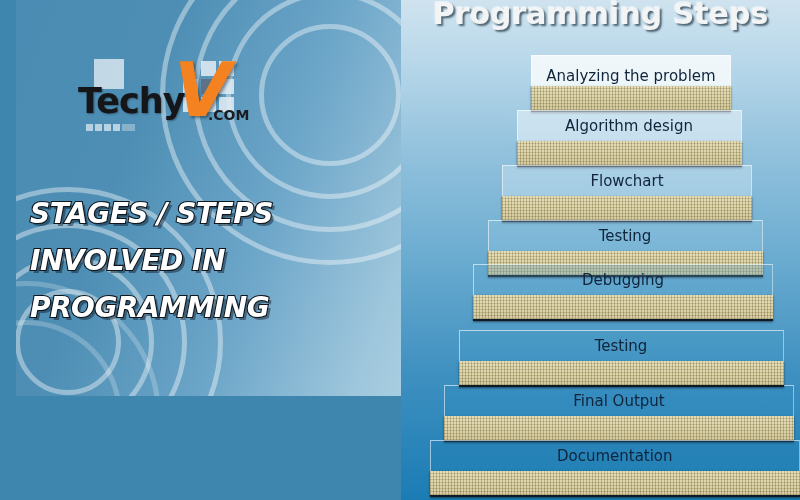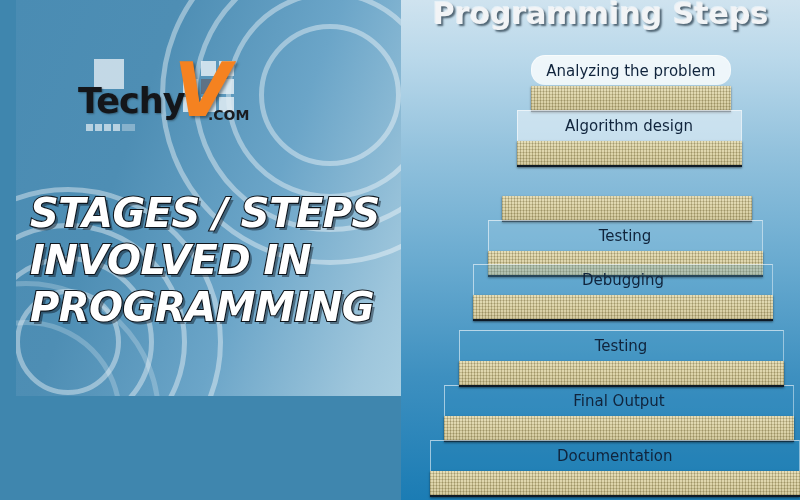--- a/index.html
+++ b/index.html
@@ -52,21 +52,21 @@
   }
   .logo-dots{position:absolute;left:8px;top:67px;display:flex;gap:2px;}
   .logo-dots i{display:block;width:7px;height:7px;background:rgba(255,255,255,.6);}
   .logo-dots i:last-child{background:rgba(255,255,255,.32);width:13px;}
 
   
   .headline{
     position:absolute;left:14px;top:190px;width:392px;
     font-family:"DejaVu Sans", sans-serif;
     font-weight:bold;font-style:italic;
-    font-size:40px;line-height:47px;letter-spacing:-0.5px;
+    font-size:28px;line-height:47px;letter-spacing:-0.5px;
     color:#ffffff;
     -webkit-text-stroke:2.2px #10161c;
     paint-order:stroke fill;
     text-shadow:3px 3px 0 rgba(10,20,30,.45);
   }
   .headline .ln{display:block;white-space:nowrap;}
 
   
   .right-panel{
     position:absolute;left:401px;top:0;width:399px;height:500px;
@@ -156,32 +156,35 @@
       <span class="ln">STAGES / STEPS</span>
       <span class="ln">INVOLVED  IN</span>
       <span class="ln">PROGRAMMING</span>
     </div>
   </div>
 
   <div class="right-panel">
     <div class="panel-title">Programming Steps</div>
     <div class="stairs">
         <div class="step" style="left: 130px; right: 69px; top: 55px; height: 55px;">
-          <div class="riser" style="height: 30px; background: rgba(246, 250, 252, 0.88); border-radius: 14px;">
+          <div class="riser" style="height: 40px; background: rgba(246, 250, 252, 0.88);">
             <span>Analyzing the problem</span>
           </div>
           <div class="tread" style="top: 31px; height: 24px;"></div>
         </div>
         <div class="step" style="left: 115.5px; right: 58.5px; top: 110px; height: 55px;">
           <div class="riser" style="height: 31px; background: rgba(232, 242, 248, 0.6);">
             <span>Algorithm design</span>
           </div>
           <div class="tread" style="top: 31px; height: 24px;"></div>
         </div>
         <div class="step" style="left: 101px; right: 48px; top: 165px; height: 55px;">
+          <div class="riser" style="height: 31px; background: rgba(210, 232, 243, 0.42);">
+            <span>Flowchart</span>
+          </div>
           <div class="tread" style="top: 31px; height: 24px;"></div>
         </div>
         <div class="step" style="left: 86.5px; right: 37.5px; top: 220px; height: 55px;">
           <div class="riser" style="height: 31px; background: rgba(150, 200, 226, 0.34);">
             <span>Testing</span>
           </div>
           <div class="tread" style="top: 31px; height: 24px;"></div>
         </div>
         <div class="step" style="left: 72px; right: 27px; top: 264px; height: 55px;">
           <div class="riser" style="height: 31px; background: rgba(96, 170, 208, 0.3);">

